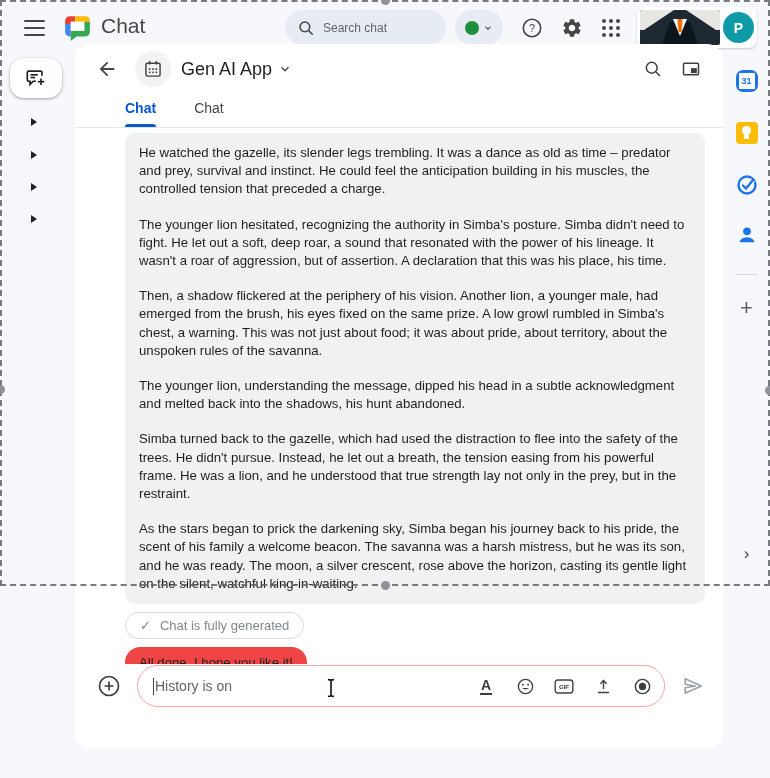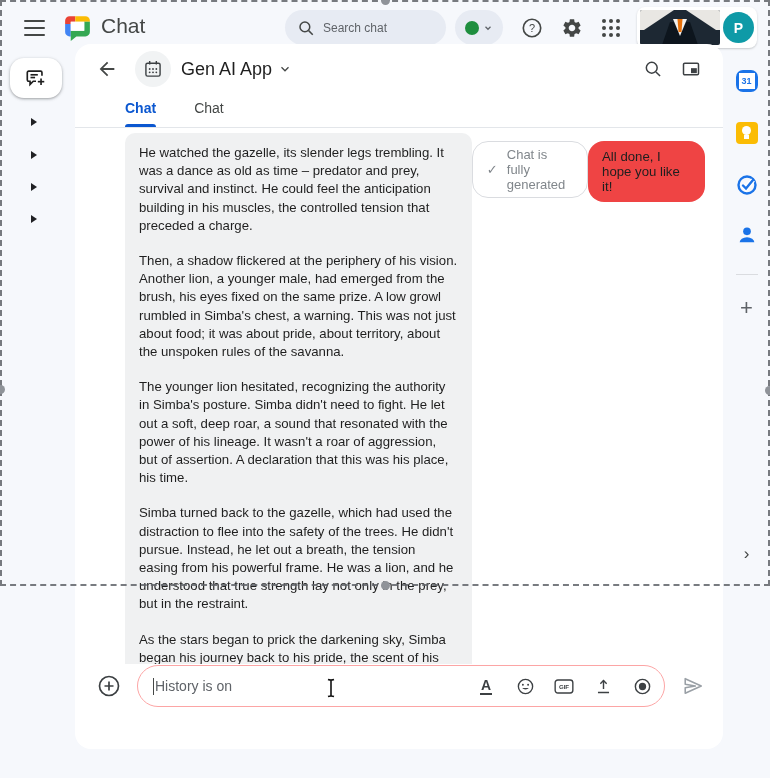--- a/index.html
+++ b/index.html
@@ -48,21 +48,21 @@
   .tab.active::after { content:""; position:absolute; left:0; right:0; bottom:0; height:3px; background:#0b57d0; border-radius:3px 3px 0 0; }
 
   .messages { position:absolute; left:0; top:85px; right:0; bottom:85px; padding:4px 18px 0 50px; overflow:hidden; }
   .story-block { background:#f0f1f2; border-radius:10px; padding:11px 14px; width:580px; }
   .story-block p { font-size:13.2px; line-height:18.2px; color:#1f1f1f; }
   .story-block p + p { margin-top:17px; }
   .status-chip { display:inline-flex; align-items:center; gap:9px; border:1px solid #dadce0; border-radius:16px; padding:5px 14px; margin-top:8px; background:#fff; }
   .status-chip .chk { color:#80868b; font-size:13px; }
   .status-chip .lbl { color:#80868b; font-size:13px; }
   .final-bubble { display:inline-block; background:#ef4444; border-radius:16px; padding:8px 14px; margin-top:8px; font-size:13.2px; color:#1f1f1f; }
-  .msg-col { display:flex; flex-direction:row; align-items:flex-start; }
+  .msg-col { display:flex; flex-direction:column; align-items:flex-start; }
 
   .composer { position:absolute; left:0; right:0; bottom:40px; height:46px; display:flex; align-items:center; padding:0 14px 0 18px; }
   .composer-pill { flex:1; height:42px; border:1px solid #fca5a5; border-radius:21px; margin-left:12px; display:flex; align-items:center; position:relative; padding:0 12px 0 15px; background:#fff; }
   .caret { width:1px; height:17px; background:#444746; margin-right:1px; }
   .composer-input { border:none; outline:none; flex:1; font-size:14px; color:#1f1f1f; font-family:inherit; background:transparent; }
   .composer-input::placeholder { color:#5f6368; opacity:1; }
   .pill-icons { display:flex; align-items:center; gap:19px; margin-left:auto; }
   .pill-icons .icon-btn { width:20px; height:20px; }
   .ibeam { position:absolute; left:188px; top:12px; pointer-events:none; }
   .fmt-a { font-size:14px; font-weight:bold; color:#3c4043; border-bottom:2px solid #3c4043; line-height:14px; padding:0 1px 1px; }
@@ -219,22 +219,23 @@
 
     <div class="tabbar">
       <div class="tab active">Chat</div>
       <div class="tab">Chat</div>
     </div>
 
     <div class="messages">
       <div class="msg-col">
         <div class="story-block">
           <p>He watched the gazelle, its slender legs trembling. It was a dance as old as time – predator and prey, survival and instinct. He could feel the anticipation building in his muscles, the controlled tension that preceded a charge.</p>
+          <p>The younger lion hesitated, recognizing the authority in Simba's posture. Simba didn't need to fight. He let out a soft, deep roar, a sound that resonated with the power of his lineage. It wasn't a roar of aggression, but of assertion. A declaration that this was his place, his time.</p>
           <p>Then, a shadow flickered at the periphery of his vision. Another lion, a younger male, had emerged from the brush, his eyes fixed on the same prize. A low growl rumbled in Simba's chest, a warning. This was not just about food; it was about pride, about territory, about the unspoken rules of the savanna.</p>
-          <p>The younger lion hesitated, recognizing the authority in Simba's posture. Simba didn't need to fight. He let out a soft, deep roar, a sound that resonated with the power of his lineage. It wasn't a roar of aggression, but of assertion. A declaration that this was his place, his time.</p>
+          <p>The younger lion, understanding the message, dipped his head in a subtle acknowledgment and melted back into the shadows, his hunt abandoned.</p>
           <p>Simba turned back to the gazelle, which had used the distraction to flee into the safety of the trees. He didn't pursue. Instead, he let out a breath, the tension easing from his powerful frame. He was a lion, and he understood that true strength lay not only in the prey, but in the restraint.</p>
           <p>As the stars began to prick the darkening sky, Simba began his journey back to his pride, the scent of his family a welcome beacon. The savanna was a harsh mistress, but he was its son, and he was ready. The moon, a silver crescent, rose above the horizon, casting its gentle light on the silent, watchful king-in-waiting.</p>
         </div>
         <div class="status-chip">
           <span class="chk">✓</span>
           <span class="lbl">Chat is fully generated</span>
         </div>
         <div class="final-bubble">All done, I hope you like it!</div>
       </div>
     </div>

